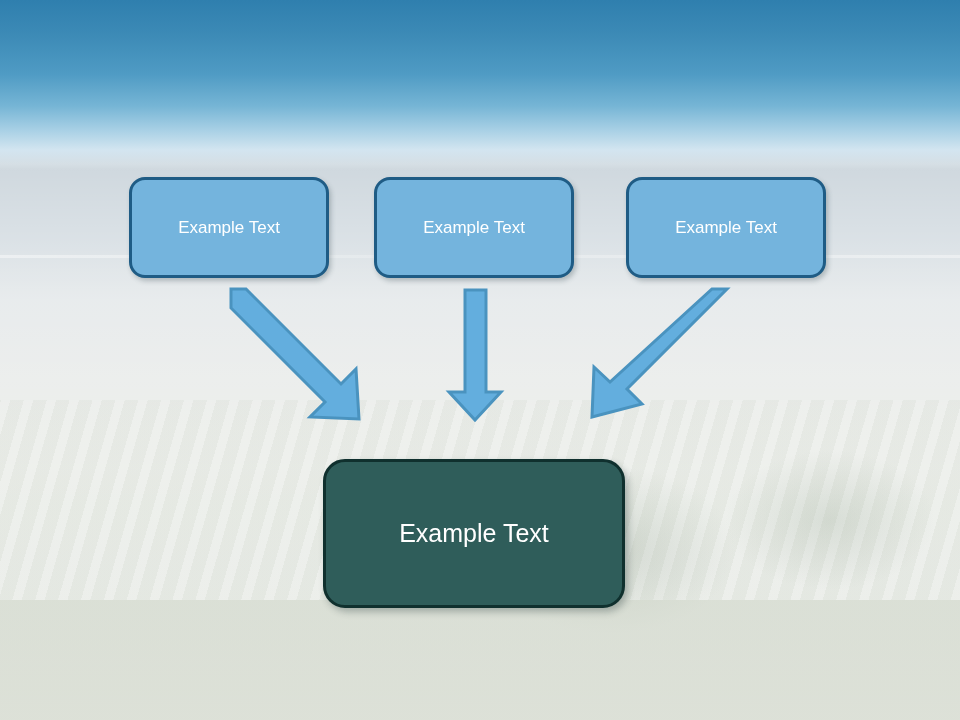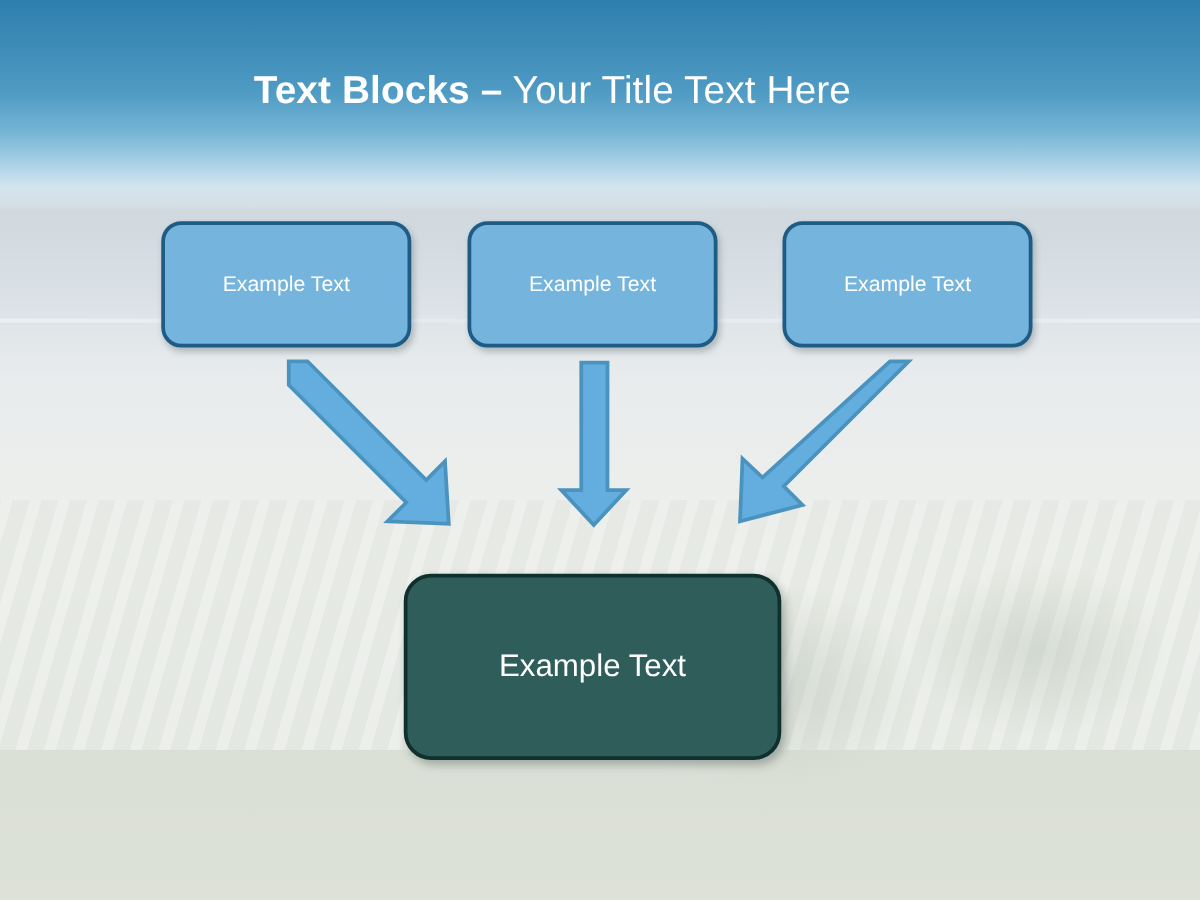--- a/index.html
+++ b/index.html
@@ -176,23 +176,20 @@
 
   <div class="bg-photo">
     <div class="bg-ridge"></div>
     <div class="bg-fields"></div>
     <div class="bg-trees"></div>
     <div class="bg-lowland"></div>
   </div>
 
   <div class="header-band"></div>
 
-  <div class="slide-title">
-    <span class="t-bold">Text Blocks –</span><span class="t-light"> Your Title Text Here</span>
-  </div>
 
   <div class="top-box" id="top-box-1">
     <span class="box-label">Example Text</span>
   </div>
   <div class="top-box" id="top-box-2">
     <span class="box-label">Example Text</span>
   </div>
   <div class="top-box" id="top-box-3">
     <span class="box-label">Example Text</span>
   </div>

